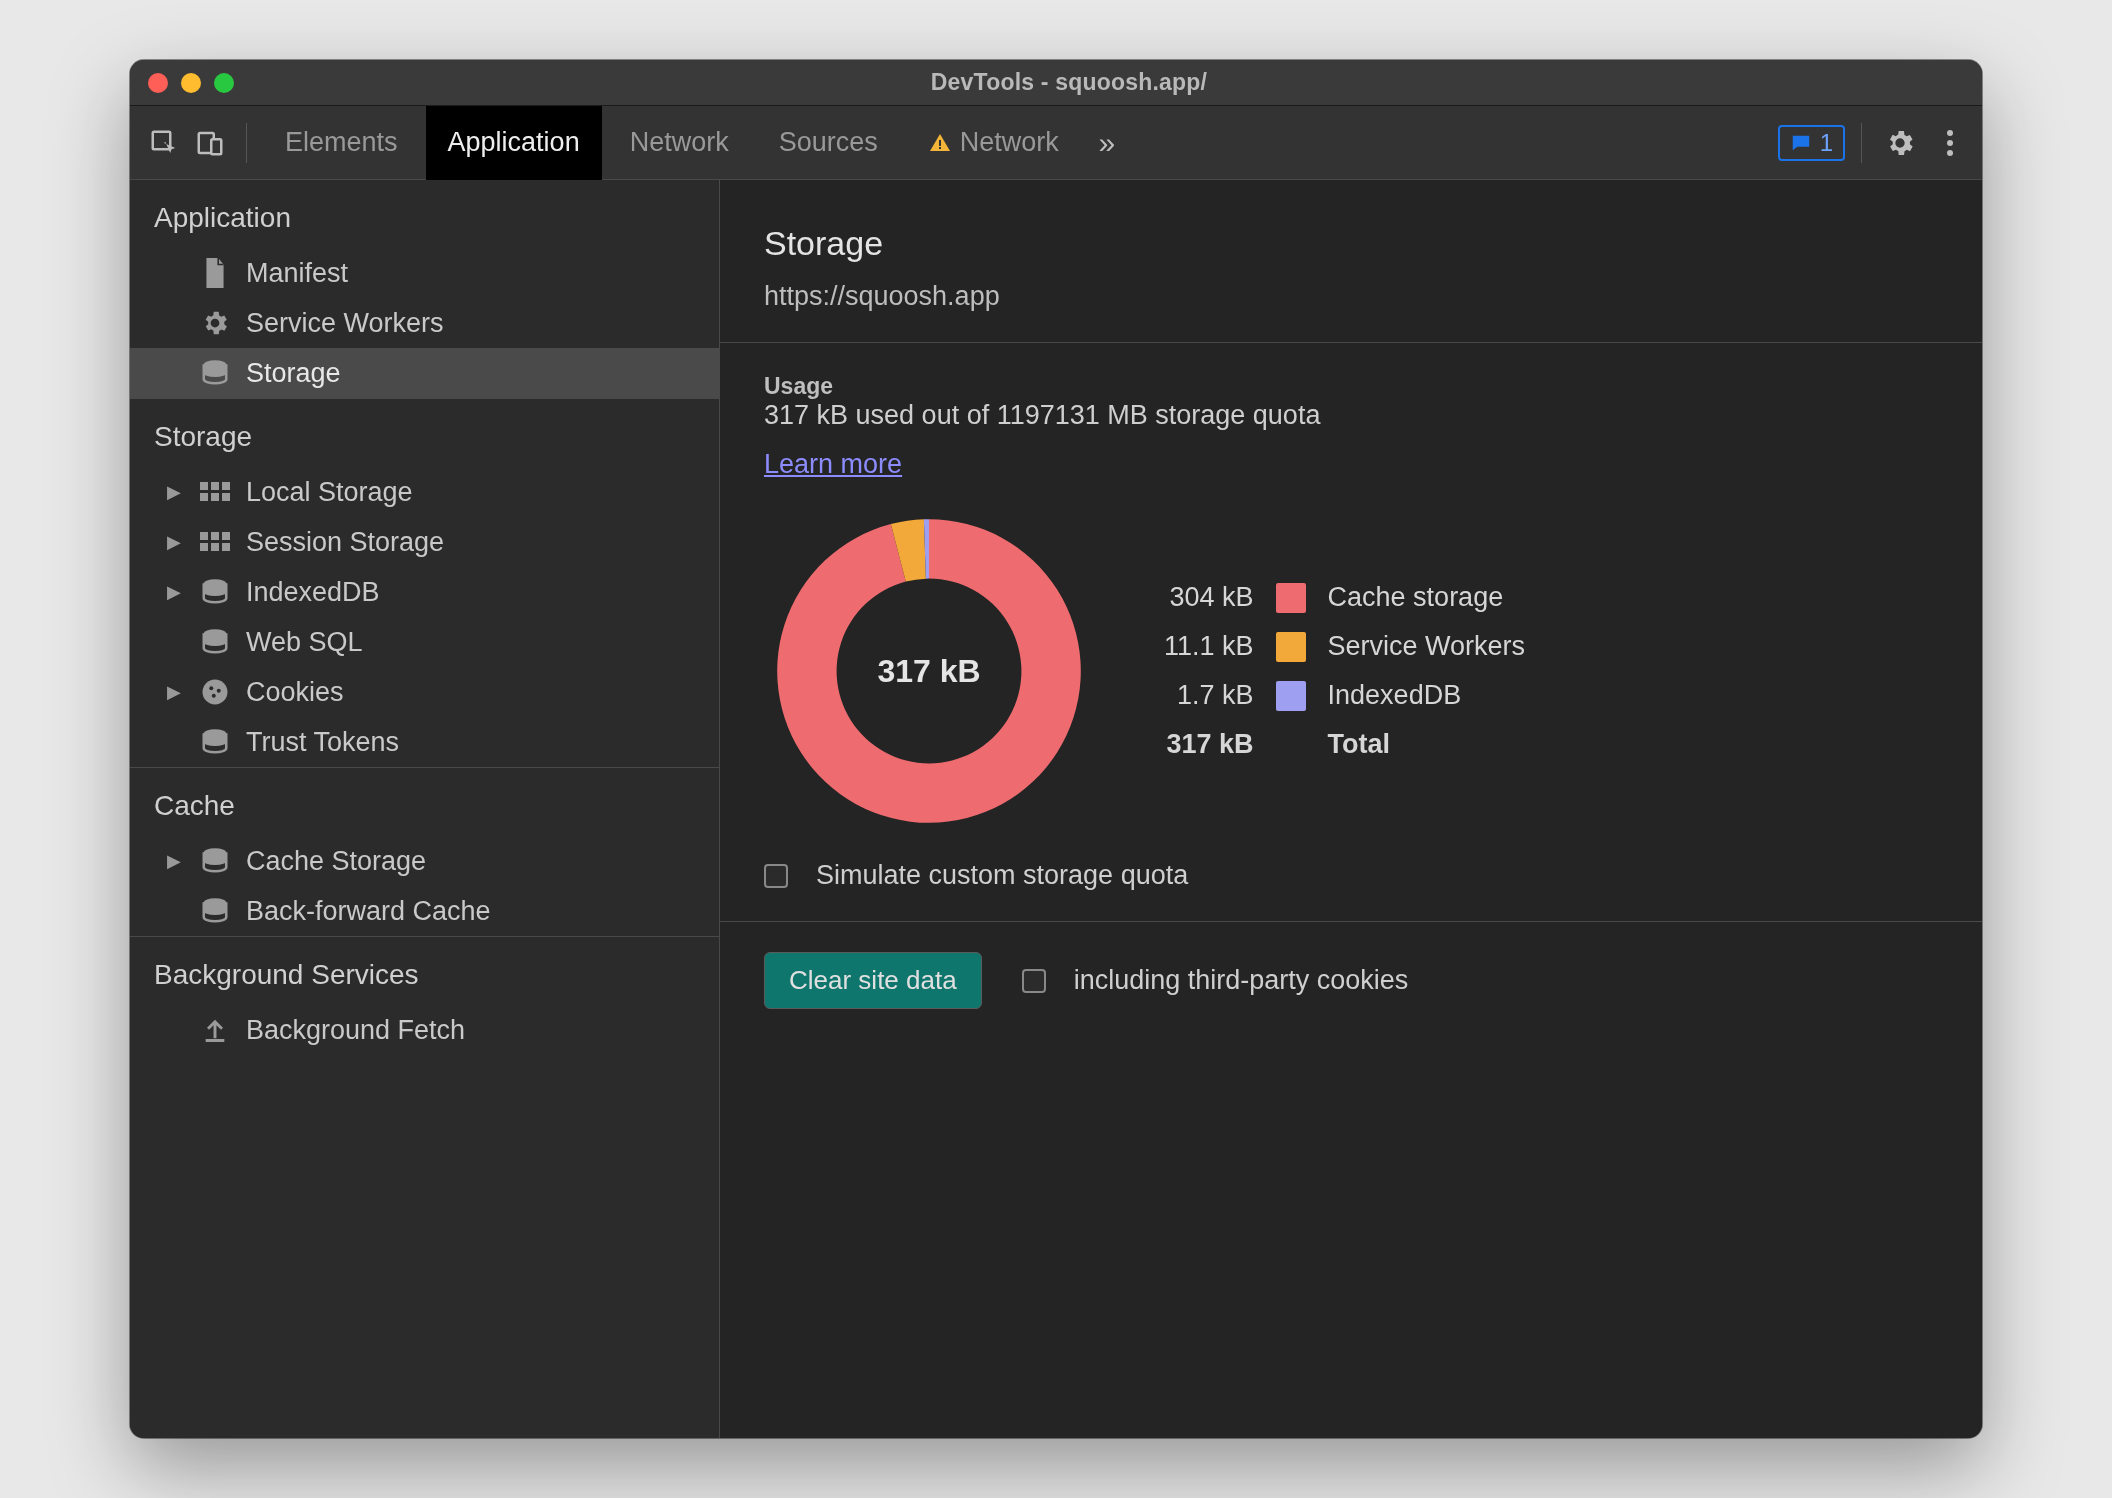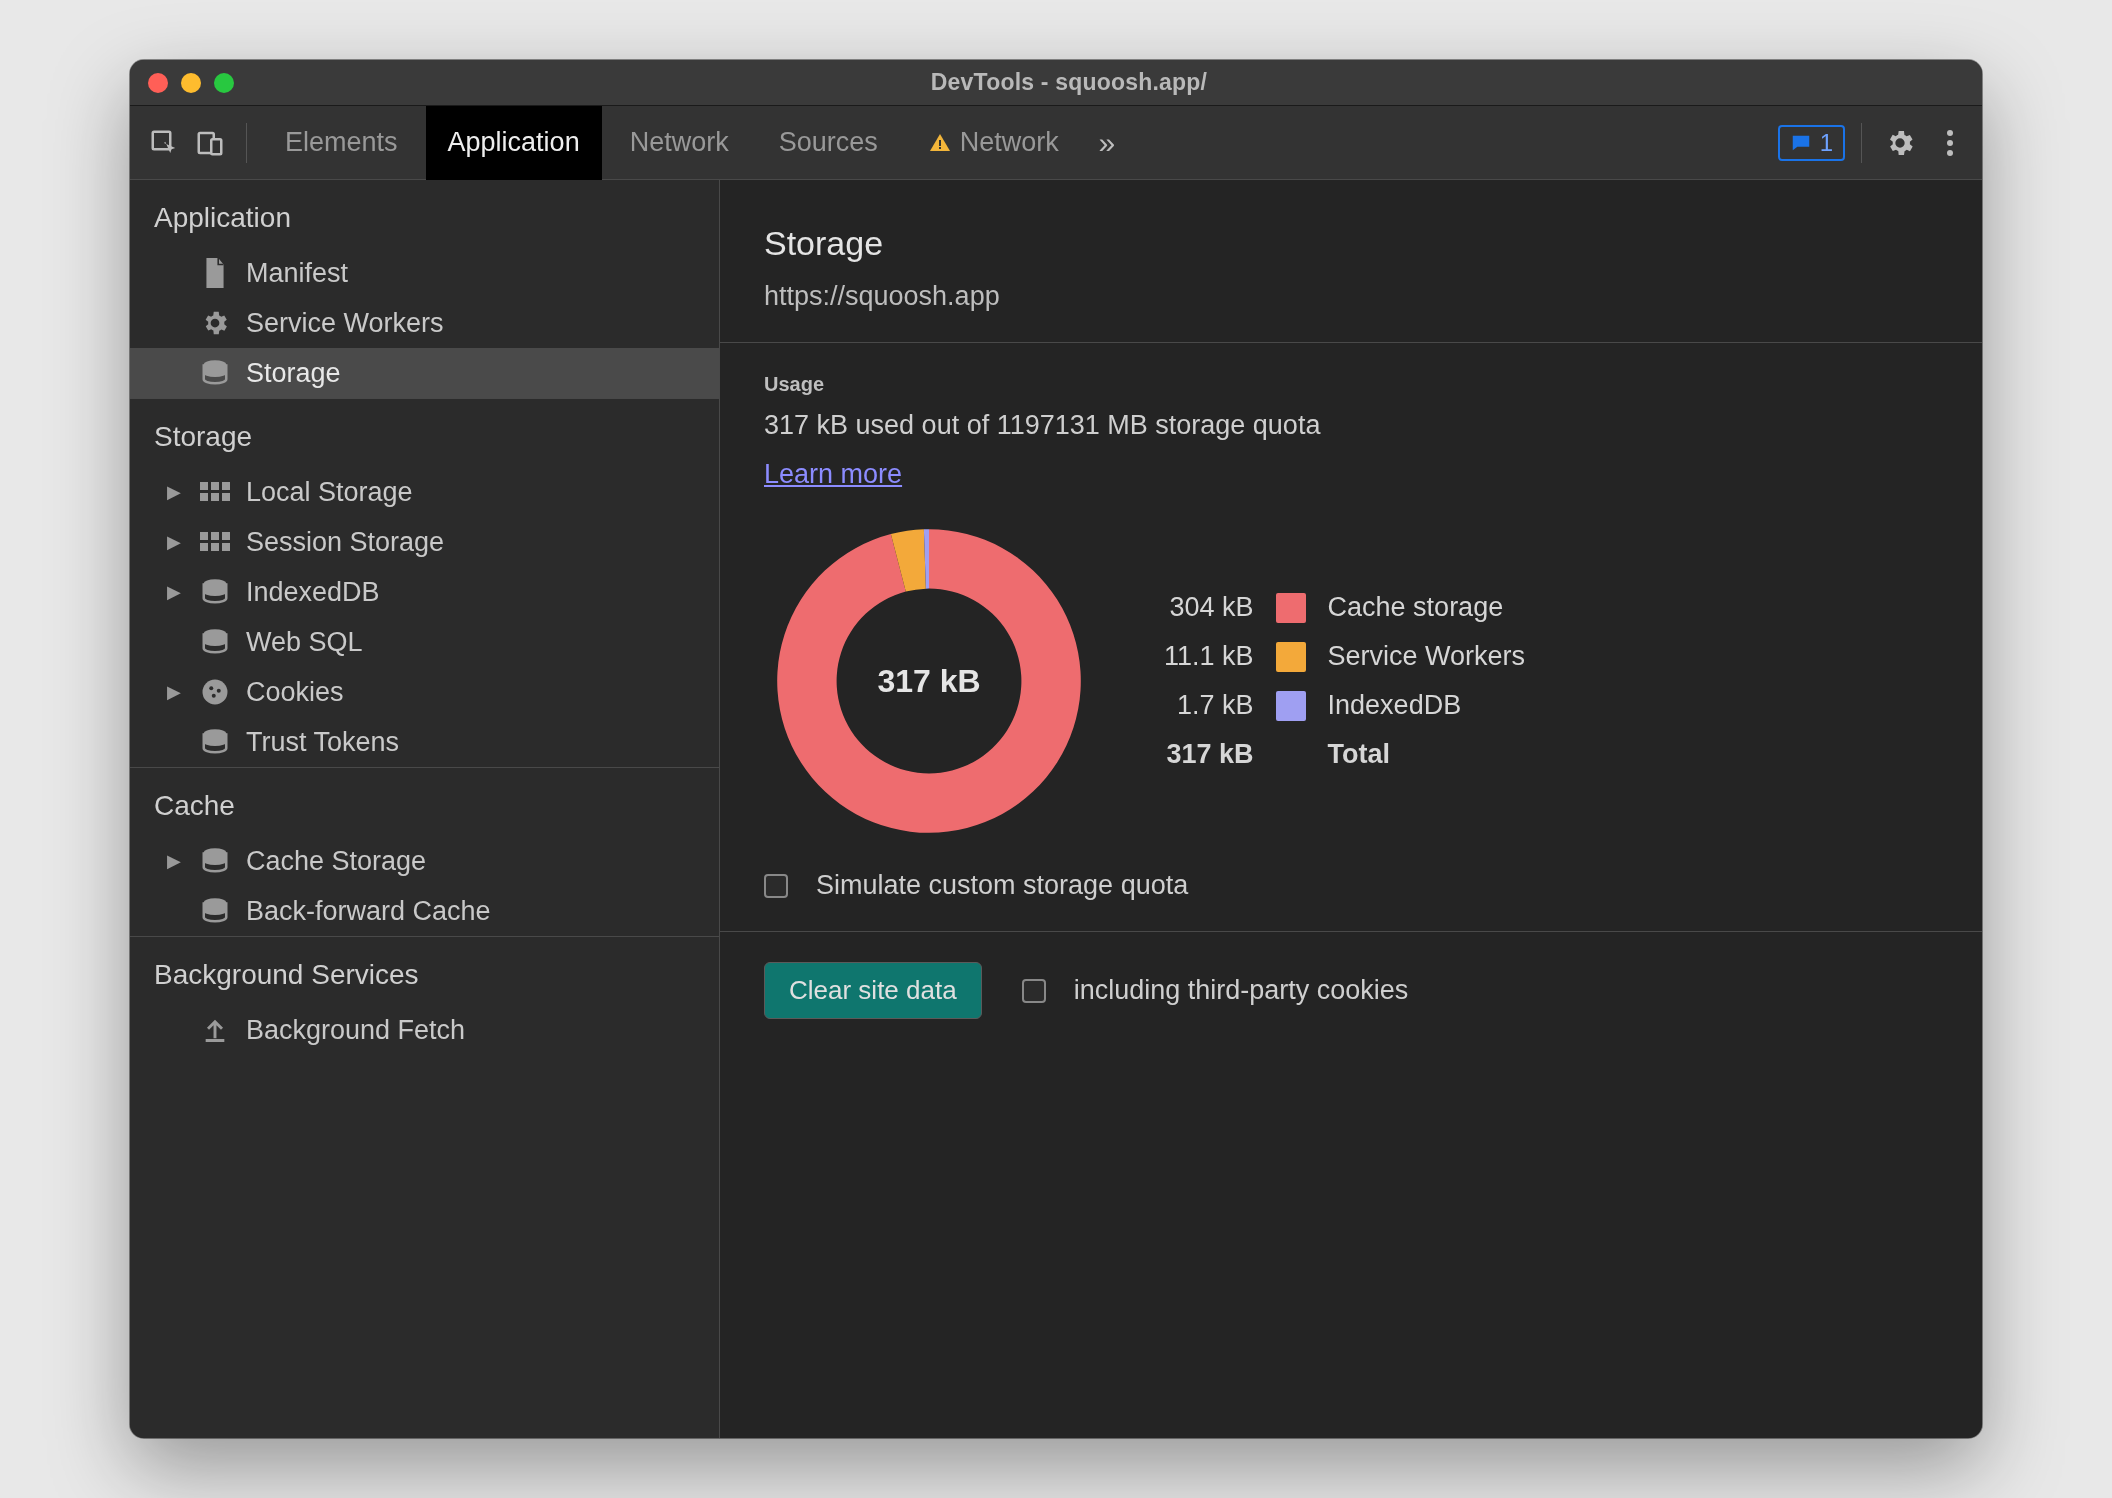--- a/index.html
+++ b/index.html
@@ -41,21 +41,21 @@
 .item .arrow { width:20px; display:flex; justify-content:center; color:#999; font-size:18px; }
 .item .noarrow { width:20px; }
 .item .icon { width:34px; height:34px; display:flex; align-items:center; justify-content:center; color:#9a9a9a; }
 .item.child { padding-left: 34px; }
 
 .main { flex:1; background:#242424; color:#d4d4d4; font-size:27px; overflow-y:auto; }
 .m-head { padding: 44px 44px 30px; border-bottom:1px solid #494949; }
 .m-title { font-size:34px; color:#e4e4e4; margin-bottom: 18px; }
 .m-sub { color:#bdbdbd; font-size:27px; }
 .m-block { padding: 30px 44px; }
-.m-h2 { font-weight:700; color:#bfbfbf; font-size:20px; margin-bottom: 14px; }
+.m-h2 { font-weight:700; color:#bfbfbf; font-size:23px; }
 .m-line { color:#cfcfcf; }
 .learn { display:inline-block; color:#8c8cff; text-decoration:underline; margin-top:18px; }
 
 .usage-row { display:flex; align-items:center; gap:70px; margin-top: 26px; }
 .donut-wrap { position:relative; width:330px; height:330px; }
 .donut-center { position:absolute; inset:0; display:flex; align-items:center; justify-content:center; font-size:32px; font-weight:700; color:#e5e5e5; }
 
 .legend { display:grid; grid-template-columns: auto auto auto; column-gap:22px; row-gap:18px; align-items:center; font-size:27px; color:#d6d6d6; }
 .legend .sz { text-align:right; }
 .legend .sw { width:30px; height:30px; border-radius:2px; }

